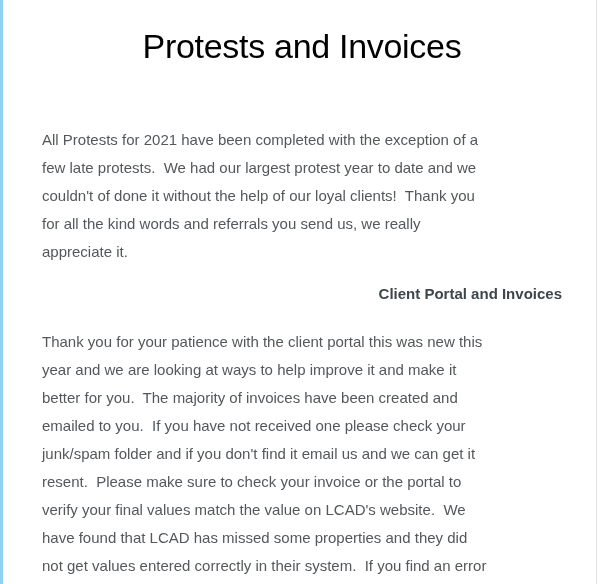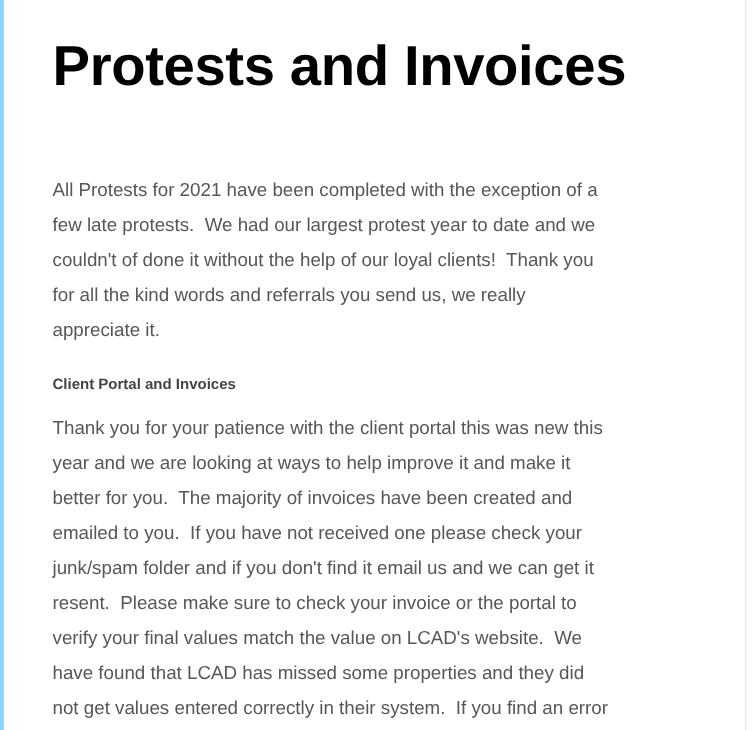--- a/index.html
+++ b/index.html
@@ -33,44 +33,45 @@
     left: 596px; top: 0;
     width: 1px; height: 584px;
     background: var(--rule_gray);
   }
   .content {
     margin-left: 42px;
     width: 520px;
   }
   .page-title {
     margin: 27px 0 0 0;
-    font-size: 45px;
-    font-weight: bold;
+    font-size: 34px;
+    font-weight: normal;
     line-height: 1.15;
+    text-align: center;
     letter-spacing: -0.3px;
     color: var(--title_color);
   }
   .para {
     max-width: 449px;
     font-size: 15px;
     line-height: 28px;
     color: var(--body_color);
     white-space: pre-wrap;
     margin: 0;
   }
   .para-intro {
     margin-top: 60px;
   }
   .section-heading {
-    font-size: 12px;
+    font-size: 15px;
     font-weight: bold;
     line-height: 28px;
-    text-align: left;
+    text-align: right;
     color: var(--heading_color);
-    margin: 14px 0 8px 0;
+    margin: 14px 0 20px 0;
   }
 </style>
 </head>
 <body>
 
 <div class="left-accent"></div>
 <div class="right-rule"></div>
 
 <div class="content">
   <h1 class="page-title">Protests and Invoices</h1>

